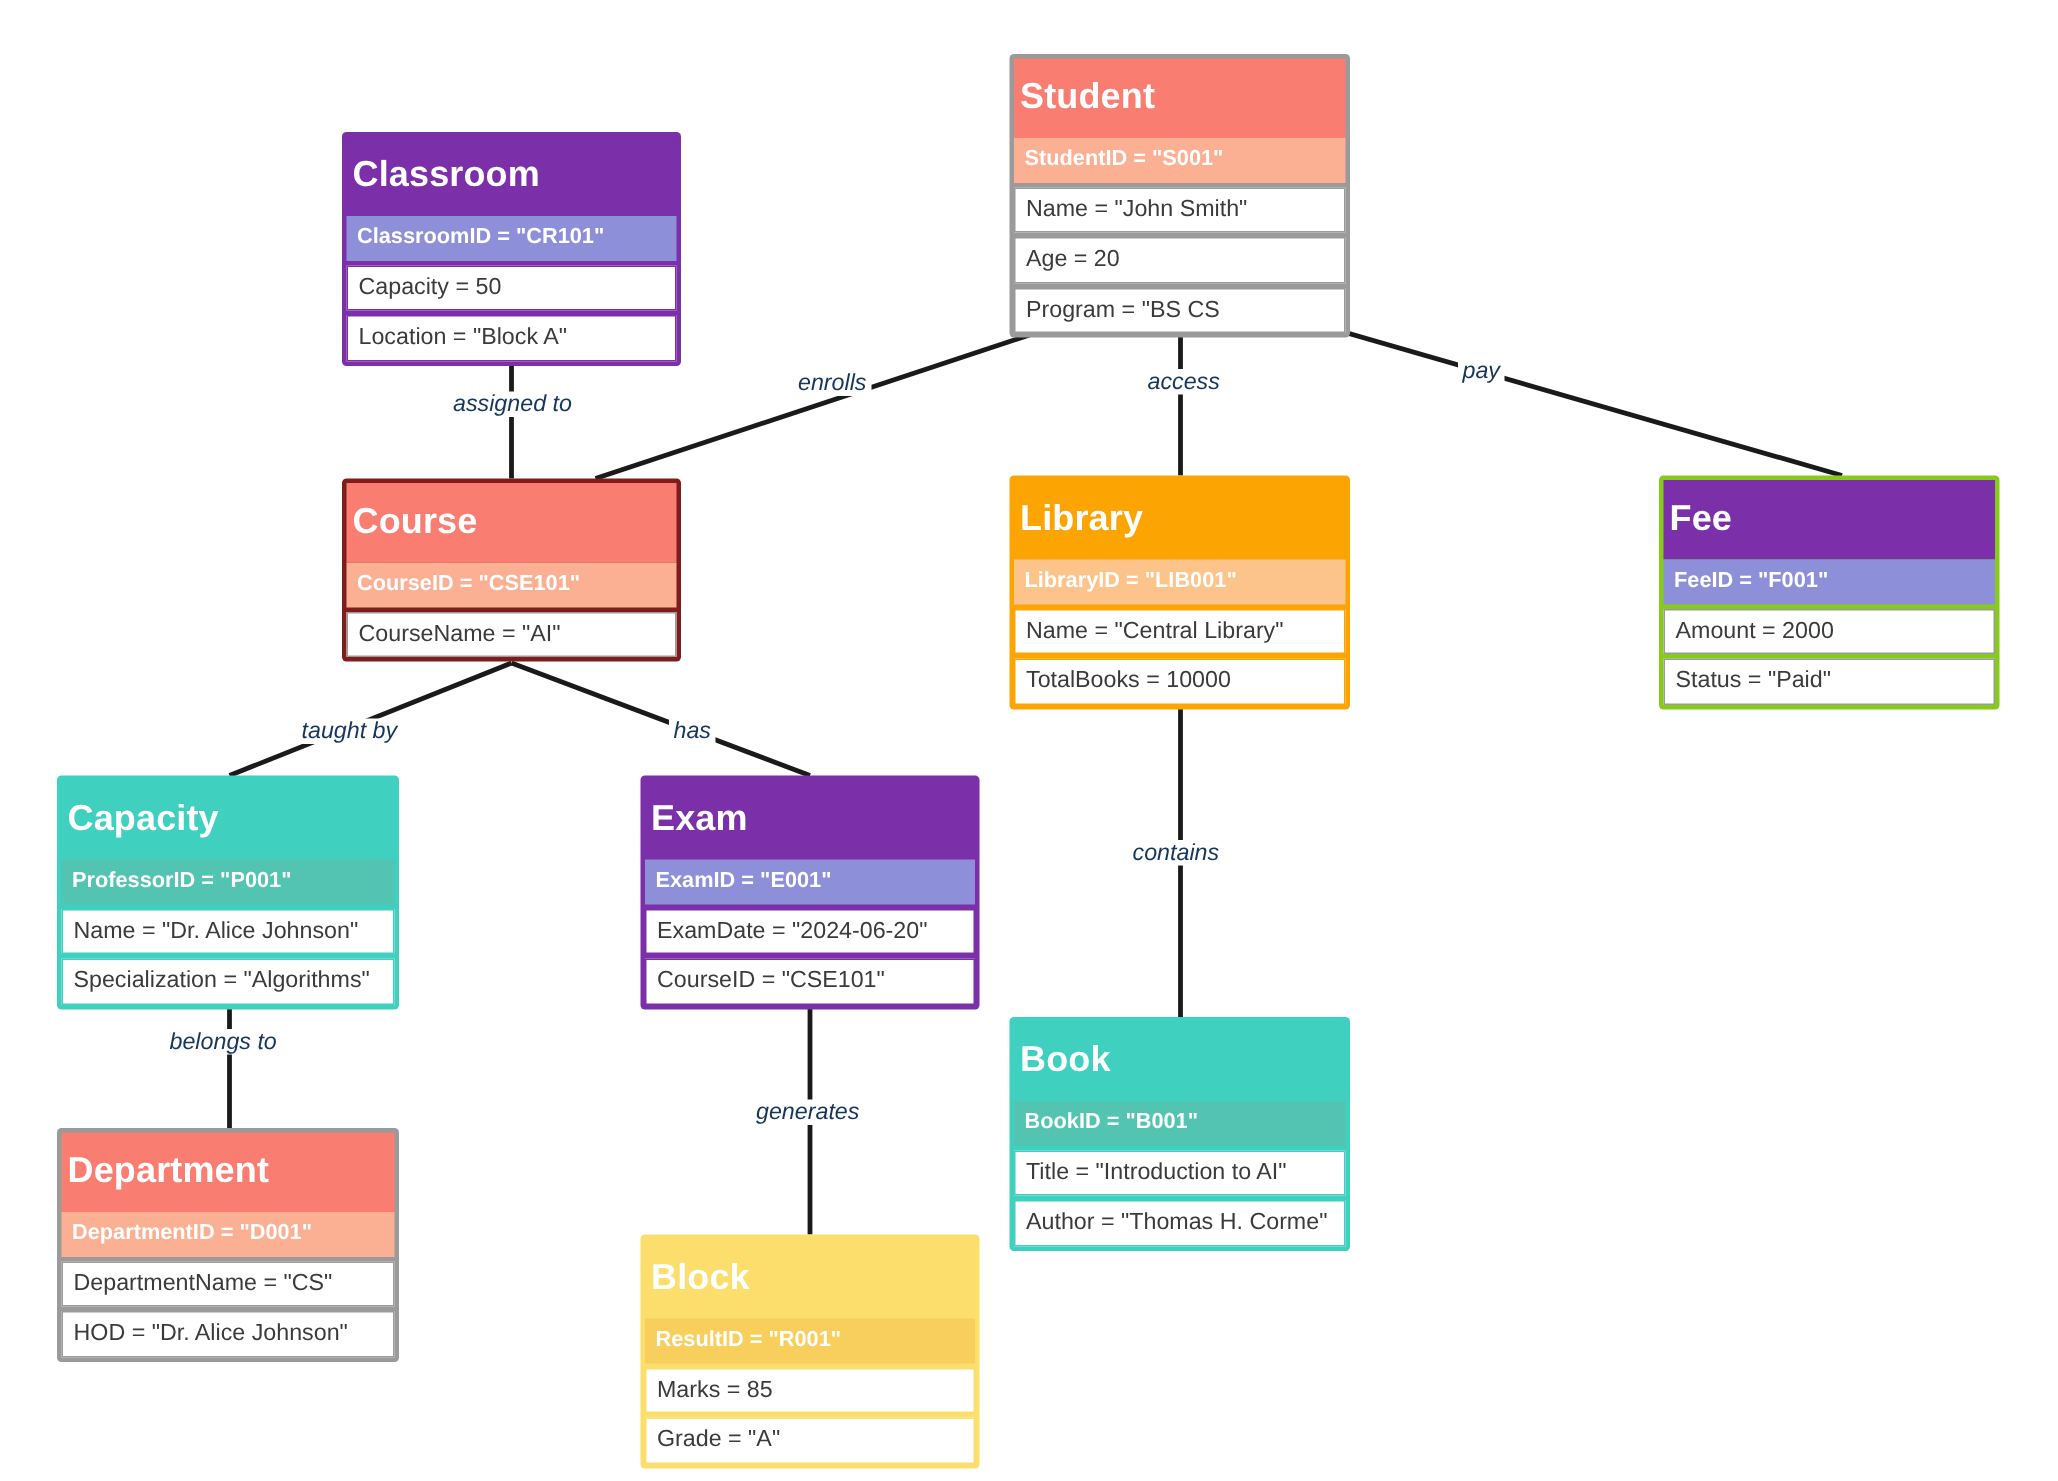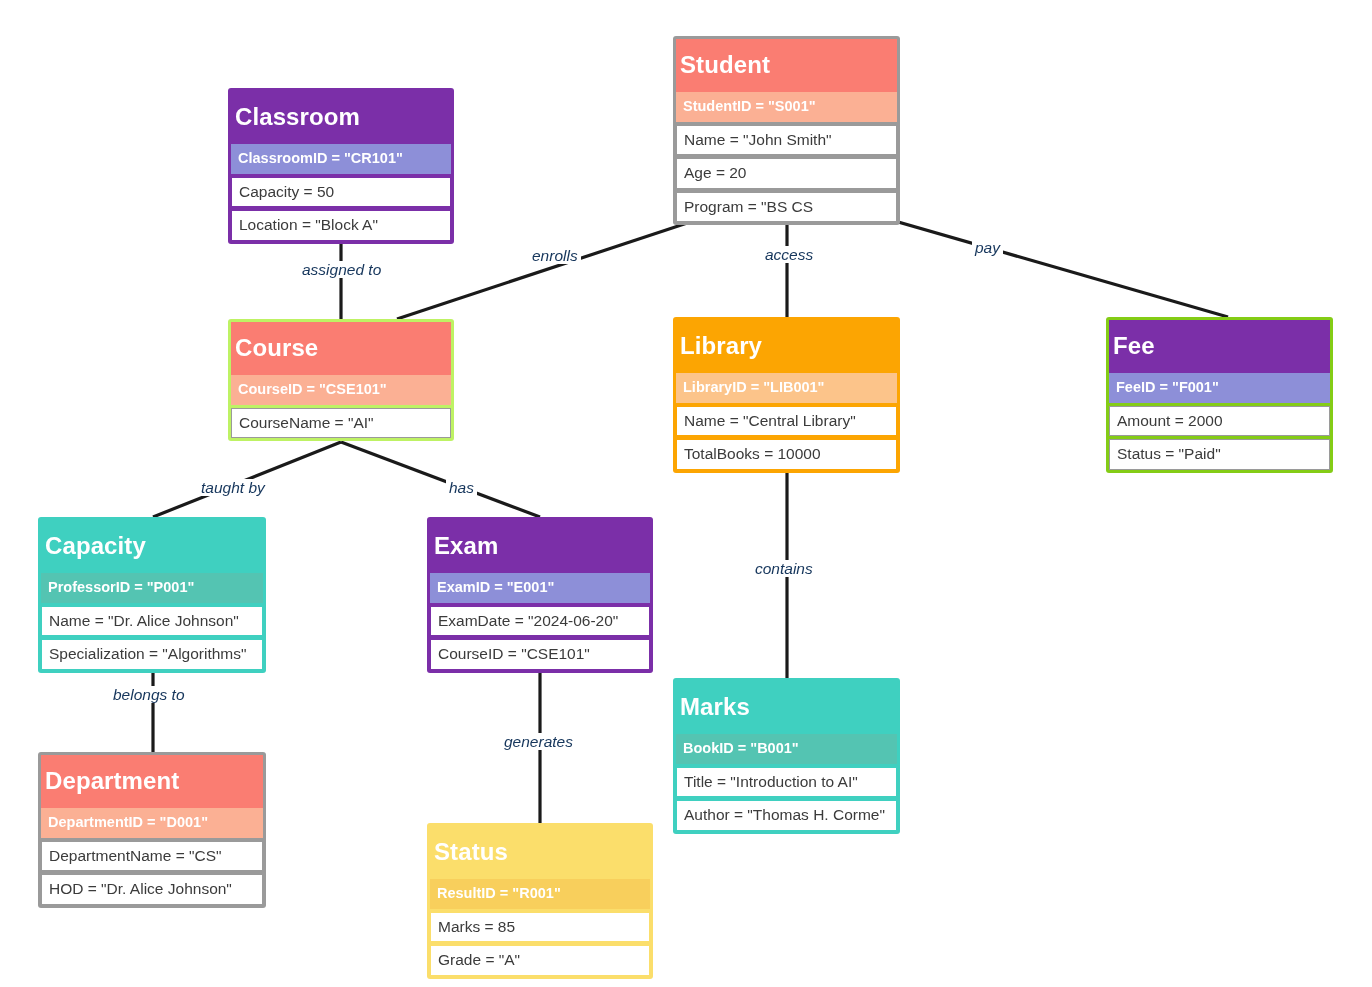--- a/index.html
+++ b/index.html
@@ -105,21 +105,21 @@
         <div class="entity-attr" style="border-color: rgb(123, 47, 168);">Capacity = 50</div>
         <div class="entity-attr" style="border-color: rgb(123, 47, 168);">Location = "Block A"</div>
       </div>
       <div class="entity" style="left: 673px; top: 36px; width: 227px; background: rgb(154, 154, 154);">
         <div class="entity-title" style="background: rgb(250, 125, 114);">Student</div>
         <div class="entity-key" style="background: rgb(251, 176, 148);">StudentID = "S001"</div>
         <div class="entity-attr" style="border-color: rgb(154, 154, 154);">Name = "John Smith"</div>
         <div class="entity-attr" style="border-color: rgb(154, 154, 154);">Age = 20</div>
         <div class="entity-attr" style="border-color: rgb(154, 154, 154);">Program = "BS CS</div>
       </div>
-      <div class="entity" style="left: 228px; top: 319px; width: 226px; background: #bef264;">
+      <div class="entity" style="left: 228px; top: 319px; width: 226px; background: #7f1d1d;">
         <div class="entity-title" style="background: rgb(250, 125, 114);">Course</div>
         <div class="entity-key" style="background: rgb(251, 176, 148);">CourseID = "CSE101"</div>
         <div class="entity-attr" style="border-color: rgb(154, 154, 154);">CourseName = "AI"</div>
       </div>
       <div class="entity" style="left: 673px; top: 317px; width: 227px; background: rgb(252, 165, 2);">
         <div class="entity-title" style="background: rgb(252, 165, 2);">Library</div>
         <div class="entity-key" style="background: rgb(252, 196, 138);">LibraryID = "LIB001"</div>
         <div class="entity-attr" style="border-color: rgb(252, 165, 2);">Name = "Central Library"</div>
         <div class="entity-attr" style="border-color: rgb(252, 165, 2);">TotalBooks = 10000</div>
       </div>
@@ -135,33 +135,33 @@
         <div class="entity-attr" style="border-color: rgb(63, 208, 192);">Name = "Dr. Alice Johnson"</div>
         <div class="entity-attr" style="border-color: rgb(63, 208, 192);">Specialization = "Algorithms"</div>
       </div>
       <div class="entity" style="left: 427px; top: 517px; width: 226px; background: rgb(123, 47, 168);">
         <div class="entity-title" style="background: rgb(123, 47, 168);">Exam</div>
         <div class="entity-key" style="background: rgb(141, 143, 216);">ExamID = "E001"</div>
         <div class="entity-attr" style="border-color: rgb(123, 47, 168);">ExamDate = "2024-06-20"</div>
         <div class="entity-attr" style="border-color: rgb(123, 47, 168);">CourseID = "CSE101"</div>
       </div>
       <div class="entity" style="left: 673px; top: 678px; width: 227px; background: rgb(63, 208, 192);">
-        <div class="entity-title" style="background: rgb(63, 208, 192);">Marks</div>
+        <div class="entity-title" style="background: rgb(63, 208, 192);">Book</div>
         <div class="entity-key" style="background: rgb(84, 196, 178);">BookID = "B001"</div>
         <div class="entity-attr" style="border-color: rgb(63, 208, 192);">Title = "Introduction to AI"</div>
         <div class="entity-attr" style="border-color: rgb(63, 208, 192);">Author = "Thomas H. Corme"</div>
       </div>
       <div class="entity" style="left: 38px; top: 752px; width: 228px; background: rgb(154, 154, 154);">
         <div class="entity-title" style="background: rgb(250, 125, 114);">Department</div>
         <div class="entity-key" style="background: rgb(251, 176, 148);">DepartmentID = "D001"</div>
         <div class="entity-attr" style="border-color: rgb(154, 154, 154);">DepartmentName = "CS"</div>
         <div class="entity-attr" style="border-color: rgb(154, 154, 154);">HOD = "Dr. Alice Johnson"</div>
       </div>
       <div class="entity" style="left: 427px; top: 823px; width: 226px; background: rgb(251, 222, 107);">
-        <div class="entity-title" style="background: rgb(251, 222, 107);">Status</div>
+        <div class="entity-title" style="background: rgb(251, 222, 107);">Block</div>
         <div class="entity-key" style="background: rgb(248, 207, 92);">ResultID = "R001"</div>
         <div class="entity-attr" style="border-color: rgb(251, 222, 107);">Marks = 85</div>
         <div class="entity-attr" style="border-color: rgb(251, 222, 107);">Grade = "A"</div>
       </div>
     </div>
   <div id="label-layer">
       <div class="edge-label" style="left: 299px; top: 261px; color: rgb(22, 54, 92);">assigned to</div>
       <div class="edge-label" style="left: 529px; top: 247px; color: rgb(22, 54, 92);">enrolls</div>
       <div class="edge-label" style="left: 762px; top: 246px; color: rgb(22, 54, 92);">access</div>
       <div class="edge-label" style="left: 972px; top: 239px; color: rgb(22, 54, 92);">pay</div>

